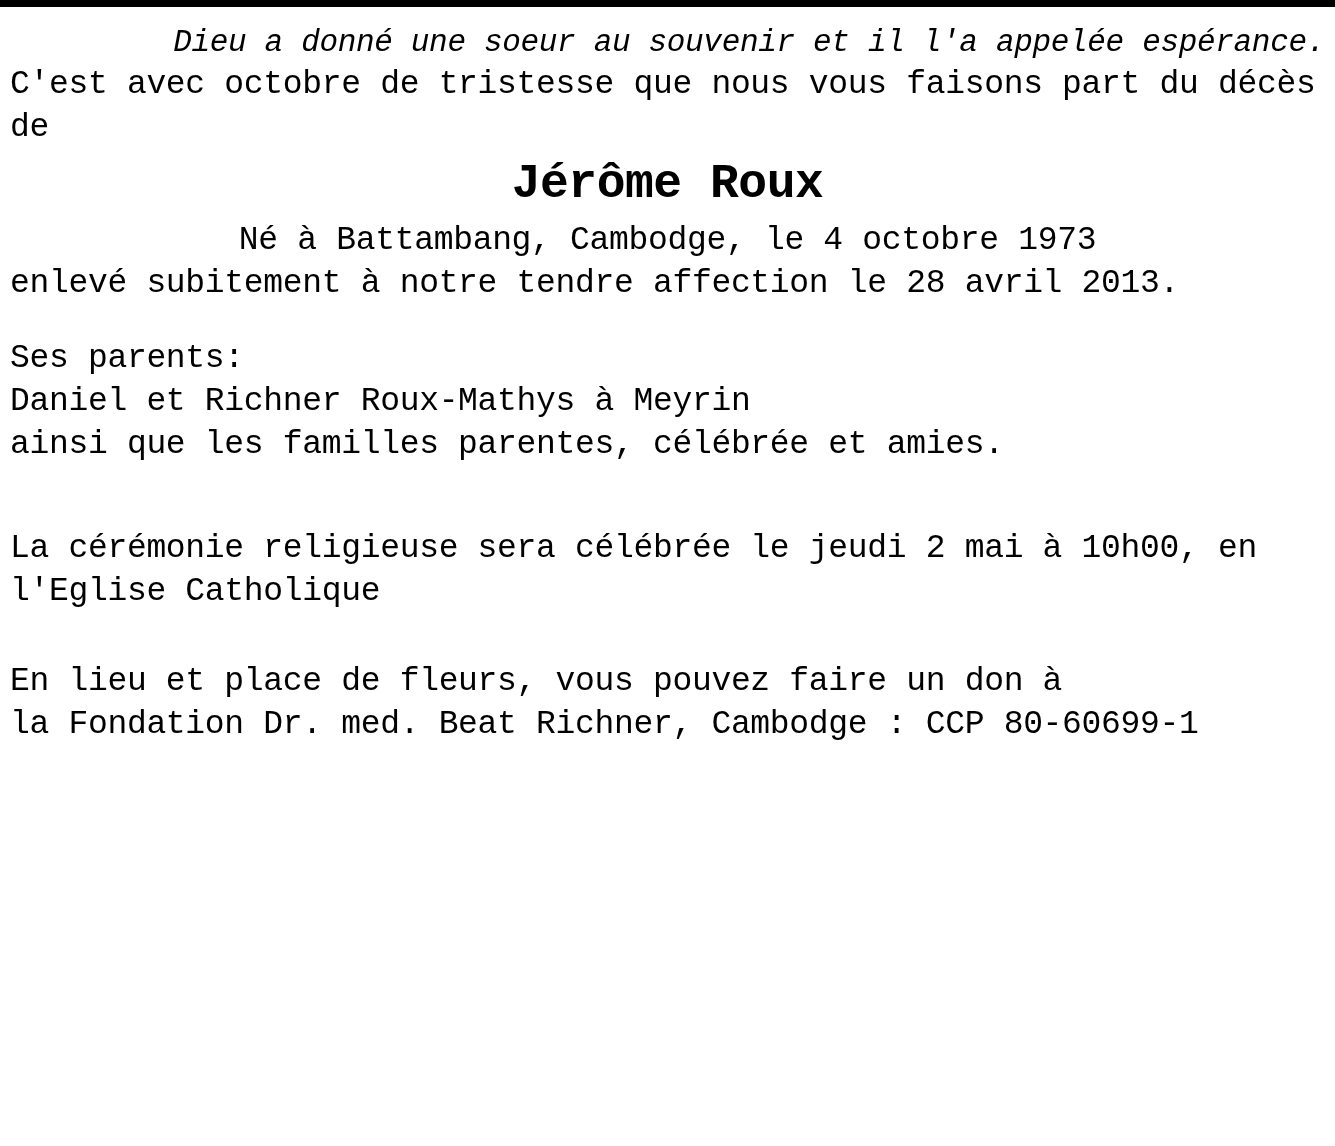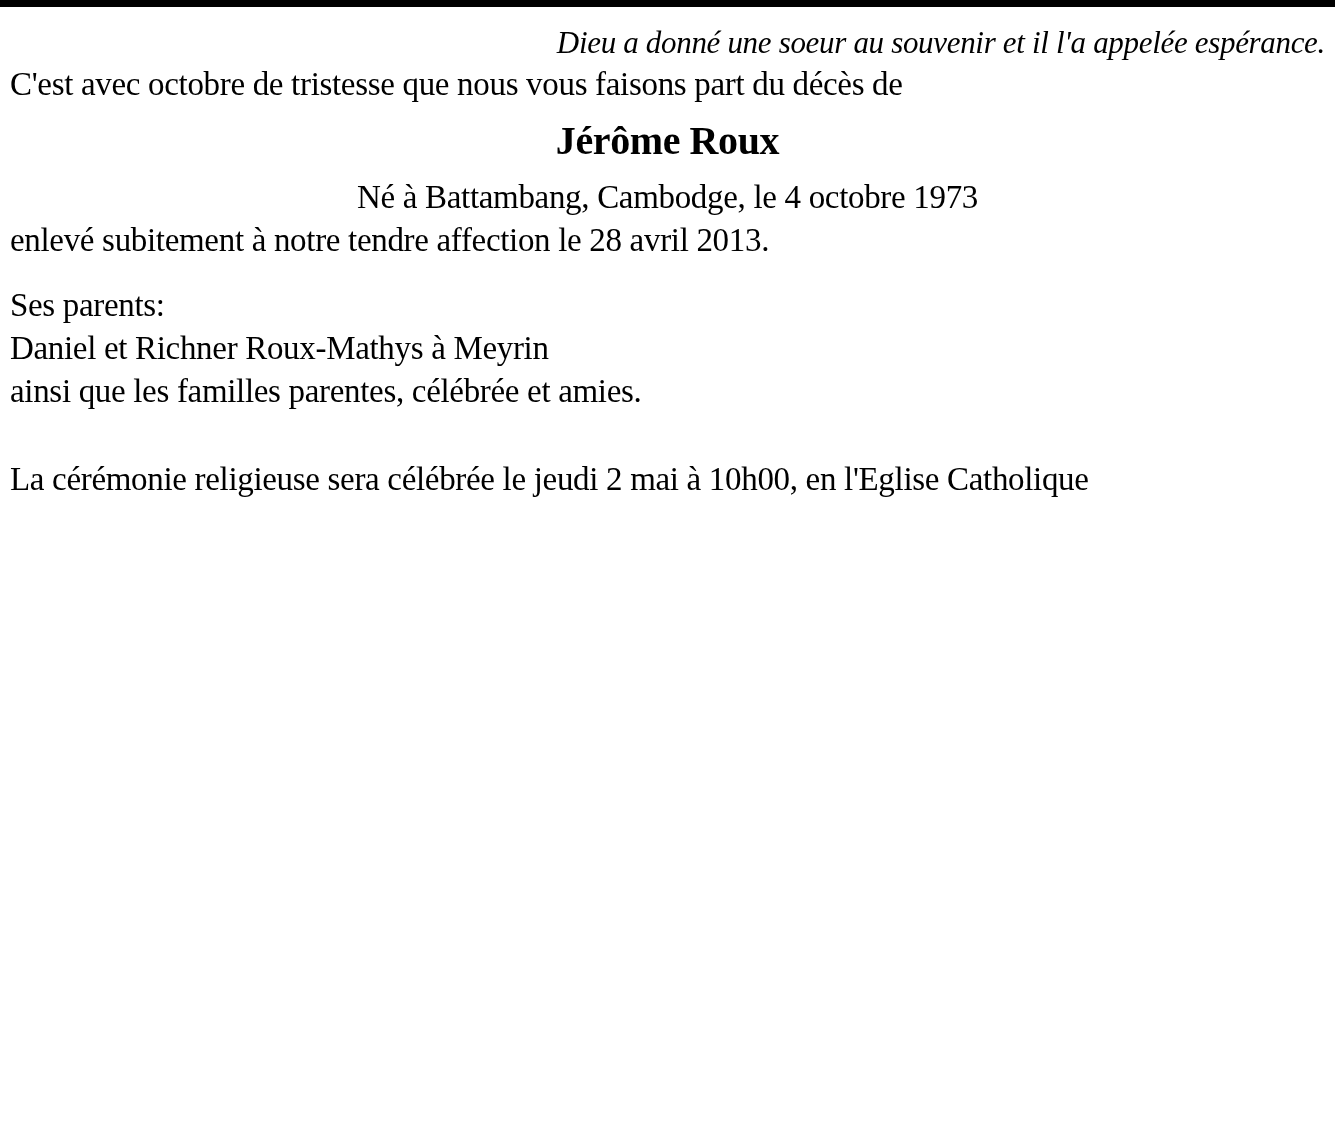--- a/index.html
+++ b/index.html
@@ -7,21 +7,21 @@
     margin: 0;
     padding: 0;
     background: #ffffff;
   }
   .page {
     position: relative;
     width: 1335px;
     height: 840px;
     background: var(--bg, #ffffff);
     color: var(--fg, #000000);
-    font-family: Liberation Serif, serif;
+    font-family: Liberation Mono, monospace;
     letter-spacing: -0.02em;
     overflow: hidden;
   }
   .rule {
     position: absolute;
     left: 0;
     right: 0;
     background: var(--rule, #000000);
   }
   .rule-top { top: 0; height: 7px; }
@@ -39,35 +39,35 @@
     font-size: 33px;
     line-height: 43px;
   }
   .content p, .content h1 {
     margin: 0;
     padding: 0;
   }
   .intro { margin-top: 106px; }
   .name {
     margin-top: 30px;
-    font-size: 40px;
+    font-size: 48px;
     line-height: 70px;
     font-weight: bold;
     text-align: center;
     letter-spacing: -0.01em;
   }
   .birth {
     margin-top: 26px;
     text-align: center;
   }
   .death { margin-top: 24px; }
-  .block-parents  { margin-top: 22px; }
+  .block-parents  { margin-top: 32px; }
   .block-siblings { margin-top: 42px; }
   .families       { margin-top: 42px; }
-  .block-ceremony { margin-top: 45px; }
+  .block-ceremony { margin-top: 61px; }
   .block-donation { margin-top: 47px; }
 </style>
 </head>
 <body>
 
 <div class="page" style="--fg: #000000; --bg: #ffffff; --rule: #000000;">
   <div class="rule rule-top"></div>
 
   <div class="epigraph">Dieu a donné une soeur au souvenir et il l'a appelée espérance.</div>
 
@@ -85,16 +85,20 @@
       <p>Daniel et Richner Roux-Mathys à Meyrin</p>
     </div>
 
 
     <p class="families">ainsi que les familles parentes, célébrée et amies.</p>
 
     <div class="block block-ceremony">
       <p>La cérémonie religieuse sera célébrée le jeudi 2 mai à 10h00, en l'Eglise Catholique</p>
     </div>
 
+    <div class="block block-donation">
+      <p>En lieu et place de fleurs, vous pouvez faire un don à</p>
+      <p>la Fondation Dr. med. Beat Richner, Cambodge : CCP 80-60699-1</p>
+    </div>
   </div>
 
   <div class="rule rule-bottom"></div>
 </div>
 
 </body></html>

